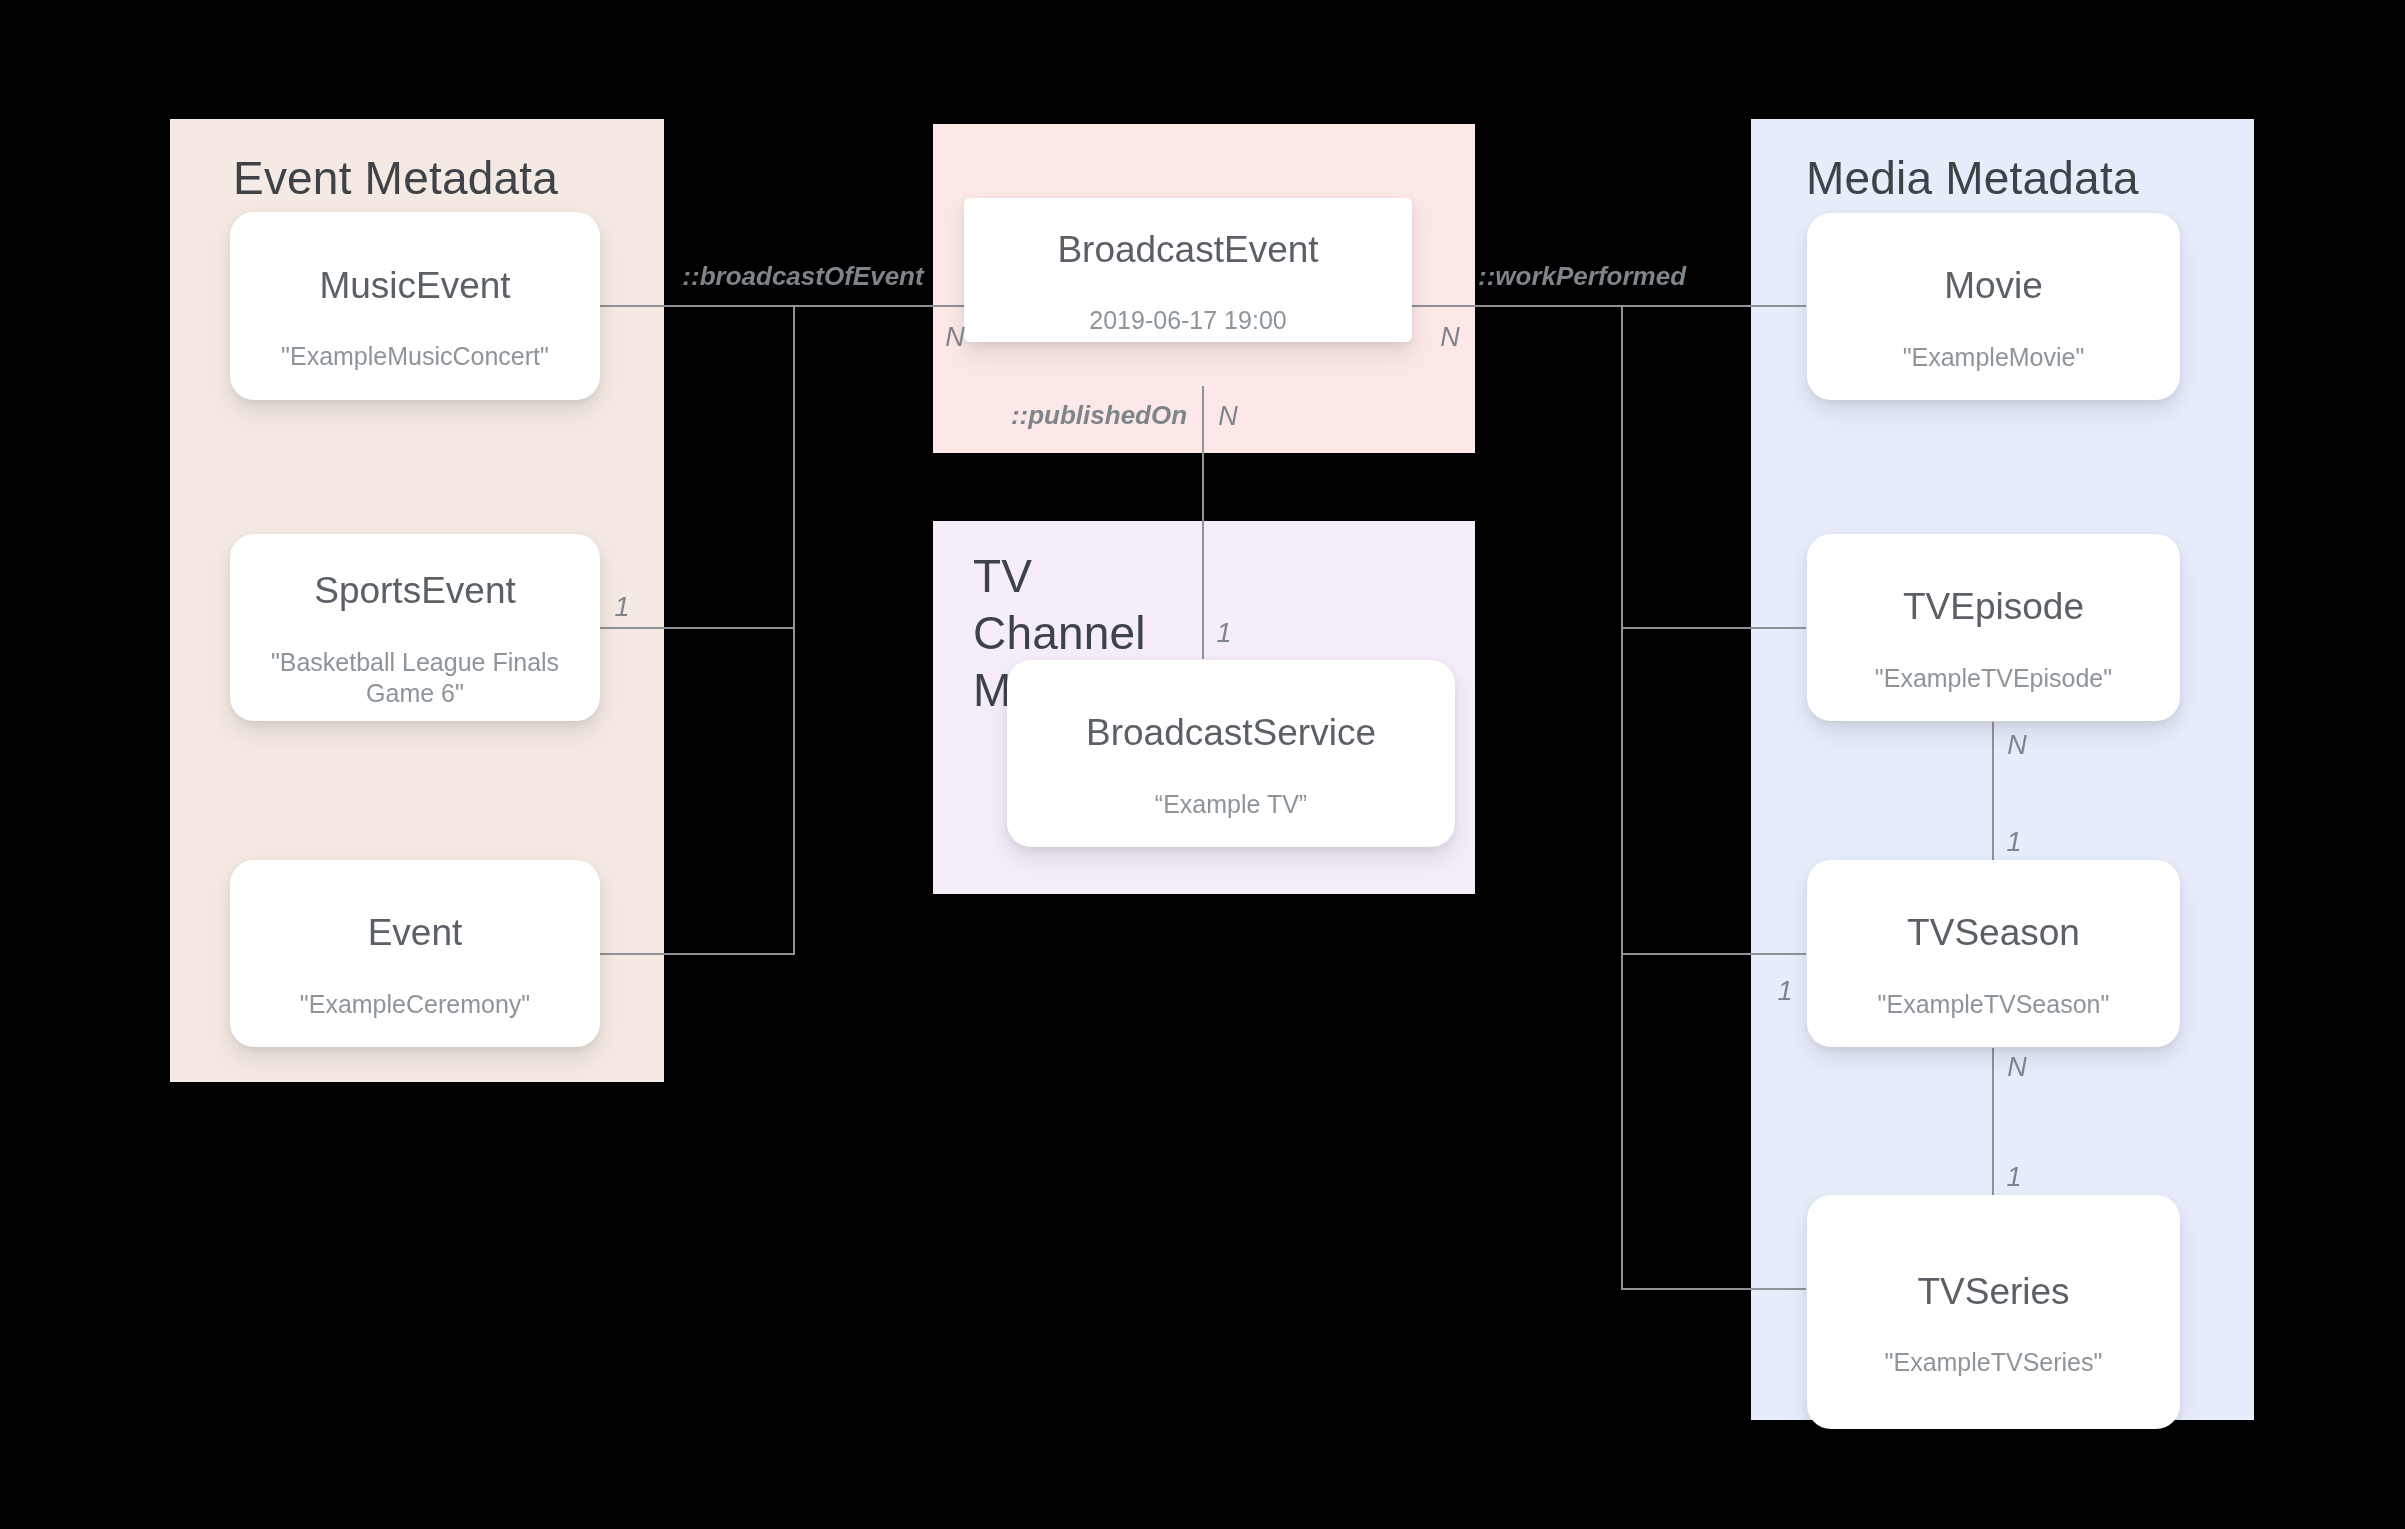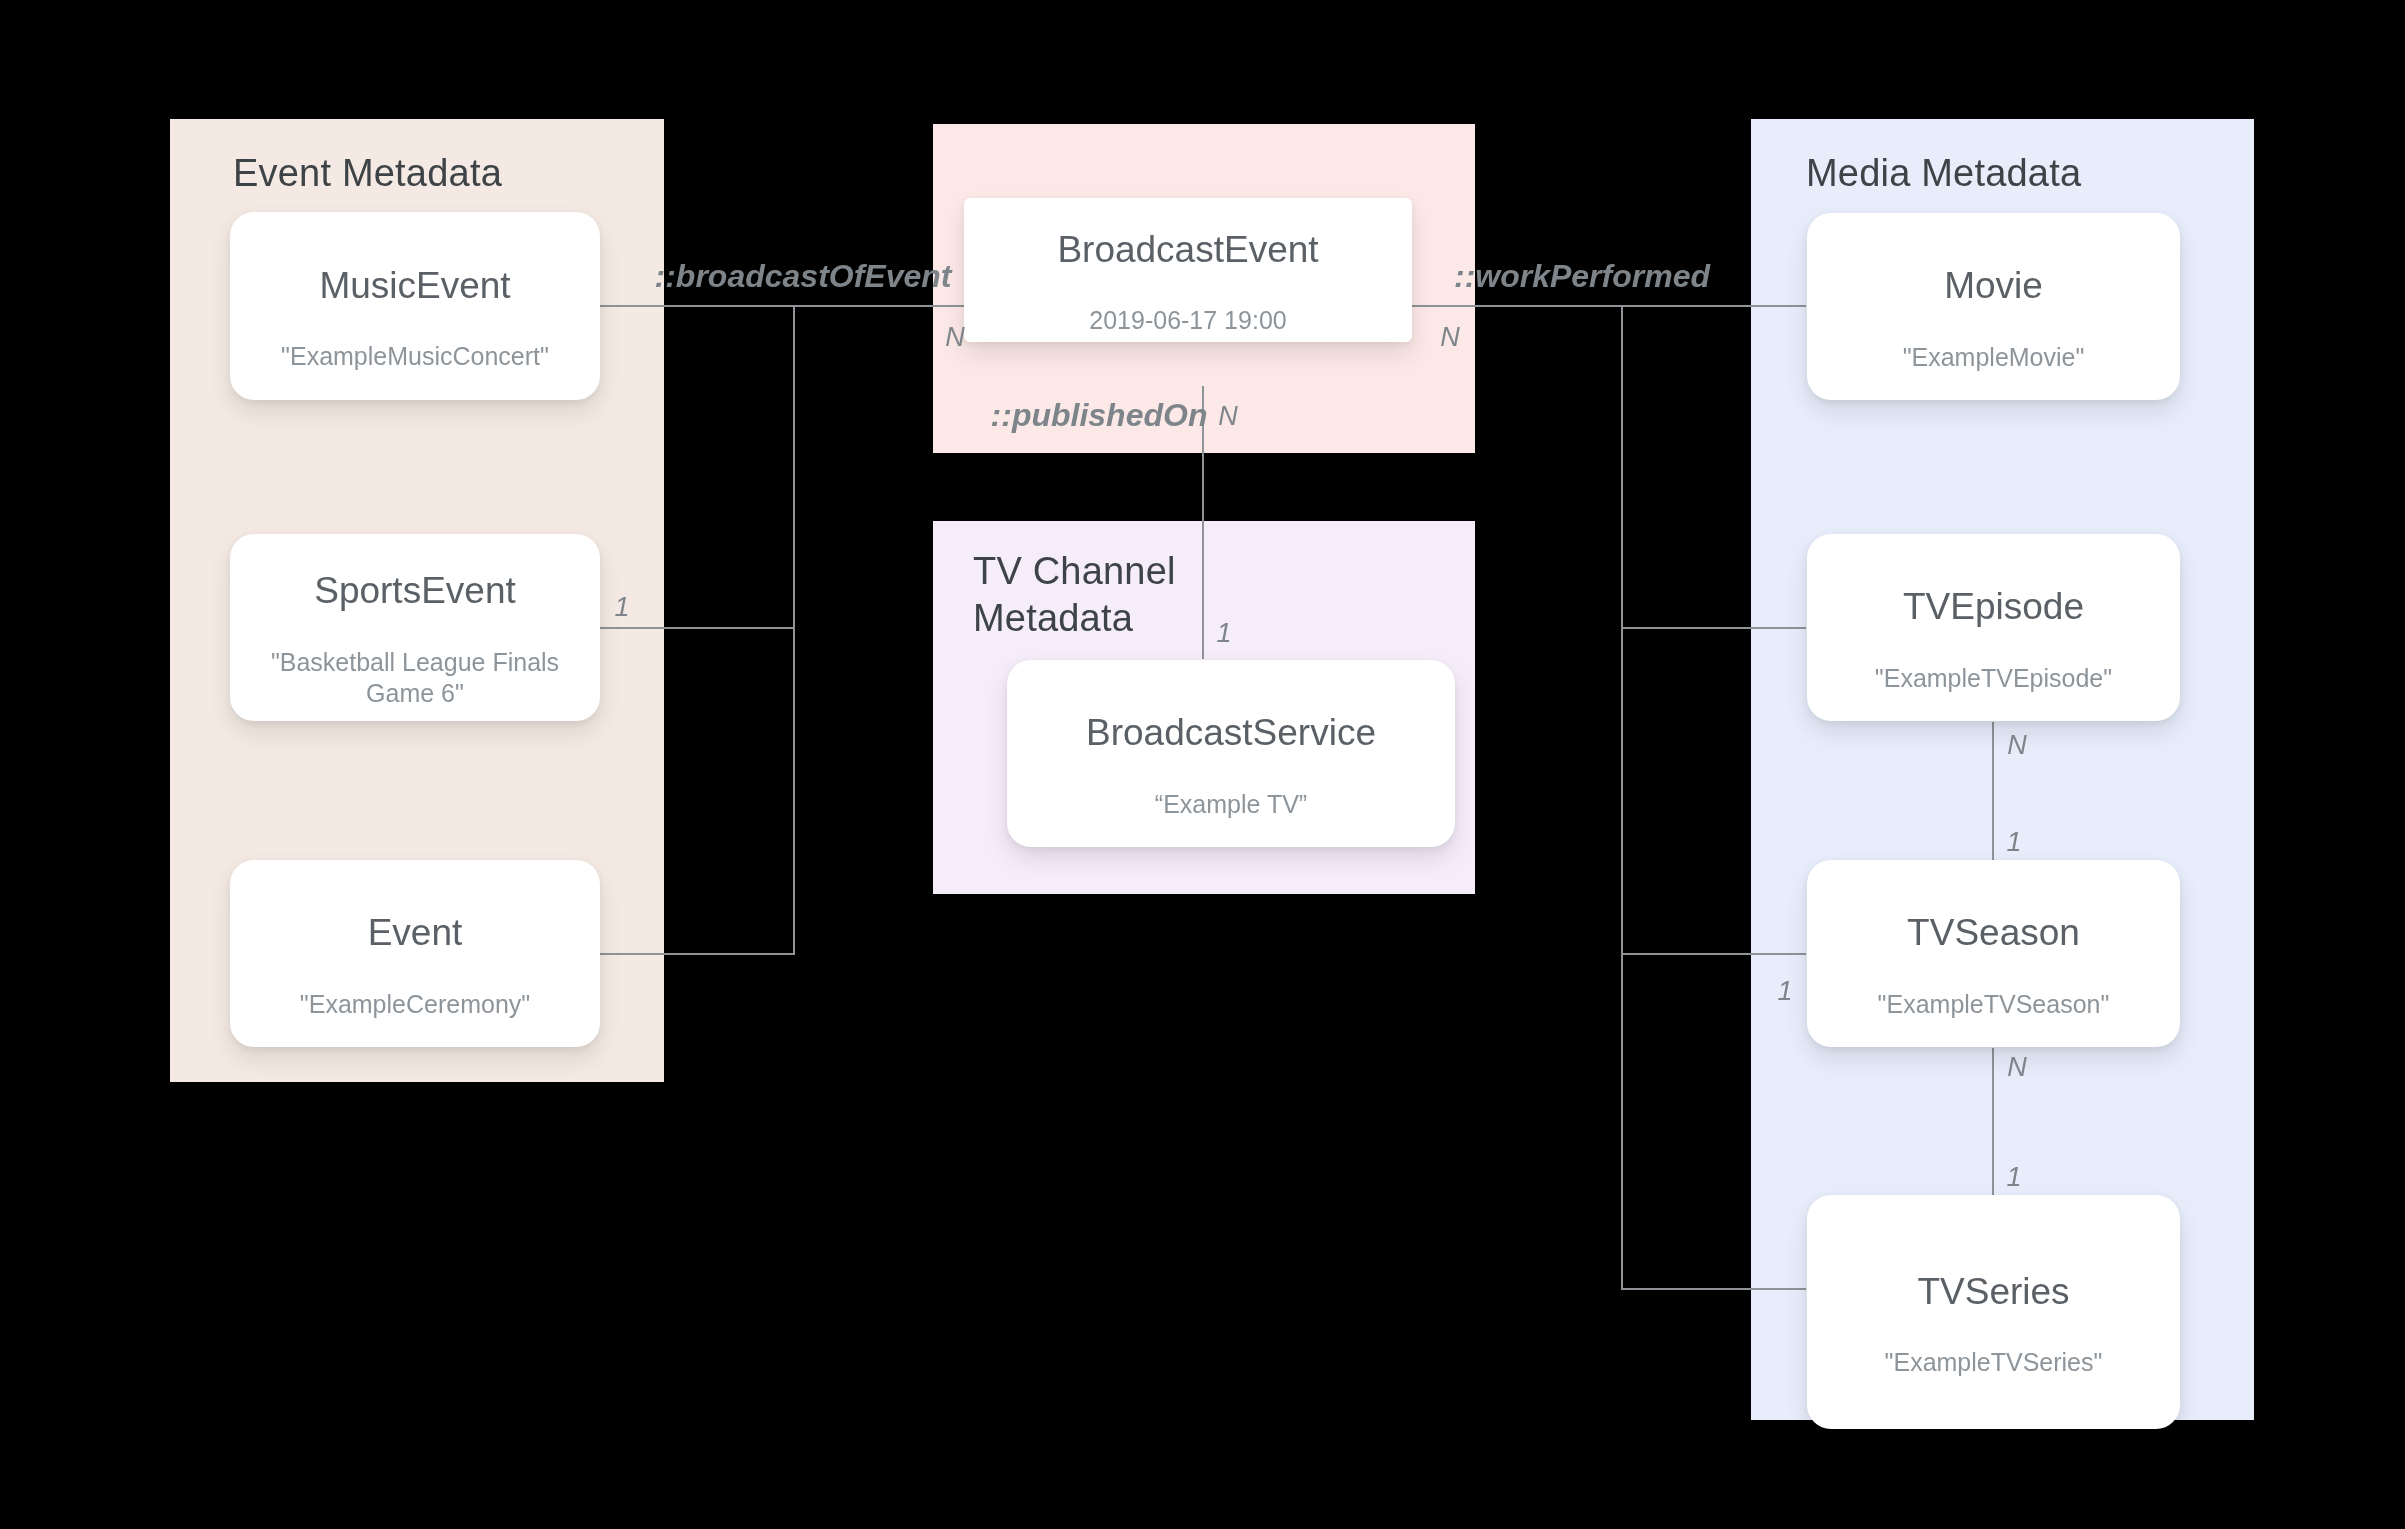--- a/index.html
+++ b/index.html
@@ -7,21 +7,21 @@
     position: relative;
     width: 2405px;
     height: 1529px;
     background: #000;
     overflow: hidden;
     font-family: "Liberation Sans", sans-serif;
   }
   .panel { position: absolute; z-index: 1; }
   .panel-title {
     position: absolute;
-    font-size: 38px;
+    font-size: 46px;
     font-weight: 400;
     color: #3e4347;
     letter-spacing: 0.2px;
     line-height: 1.24;
   }
   .line { position: absolute; background: #8f9397; z-index: 2; }
   .card {
     position: absolute;
     z-index: 3;
     background: #ffffff;
@@ -44,21 +44,21 @@
   }
   .card-value {
     font-size: 25px;
     font-weight: 400;
     color: #8d949a;
     line-height: 1.25;
   }
   .rel-label {
     position: absolute;
     z-index: 4;
-    font-size: 32px;
+    font-size: 26px;
     font-style: italic;
     font-weight: 600;
     color: #7d848a;
     white-space: nowrap;
     transform: translate(-50%, -50%);
   }
   .card-label {
     position: absolute;
     z-index: 4;
     font-size: 27px;

